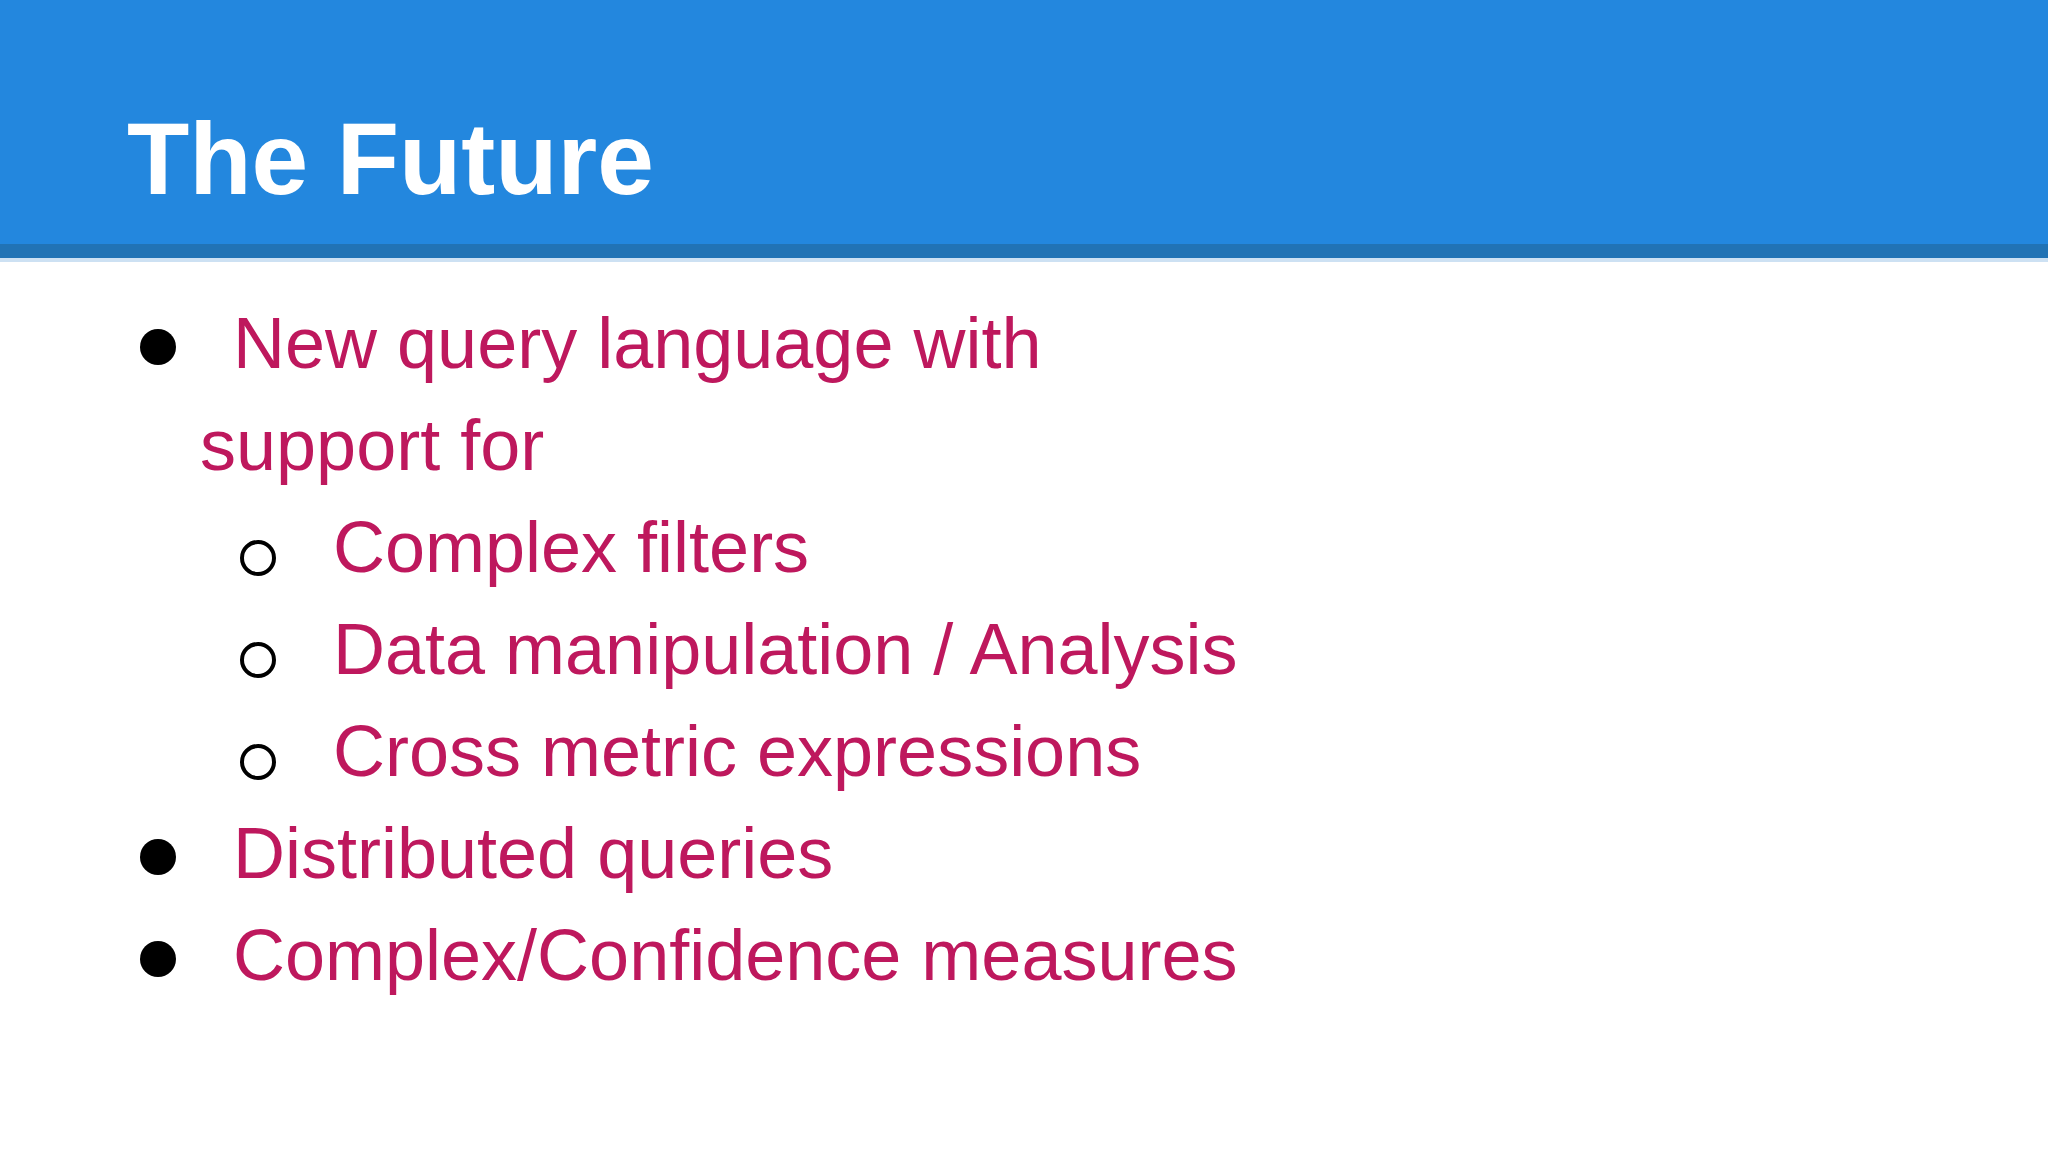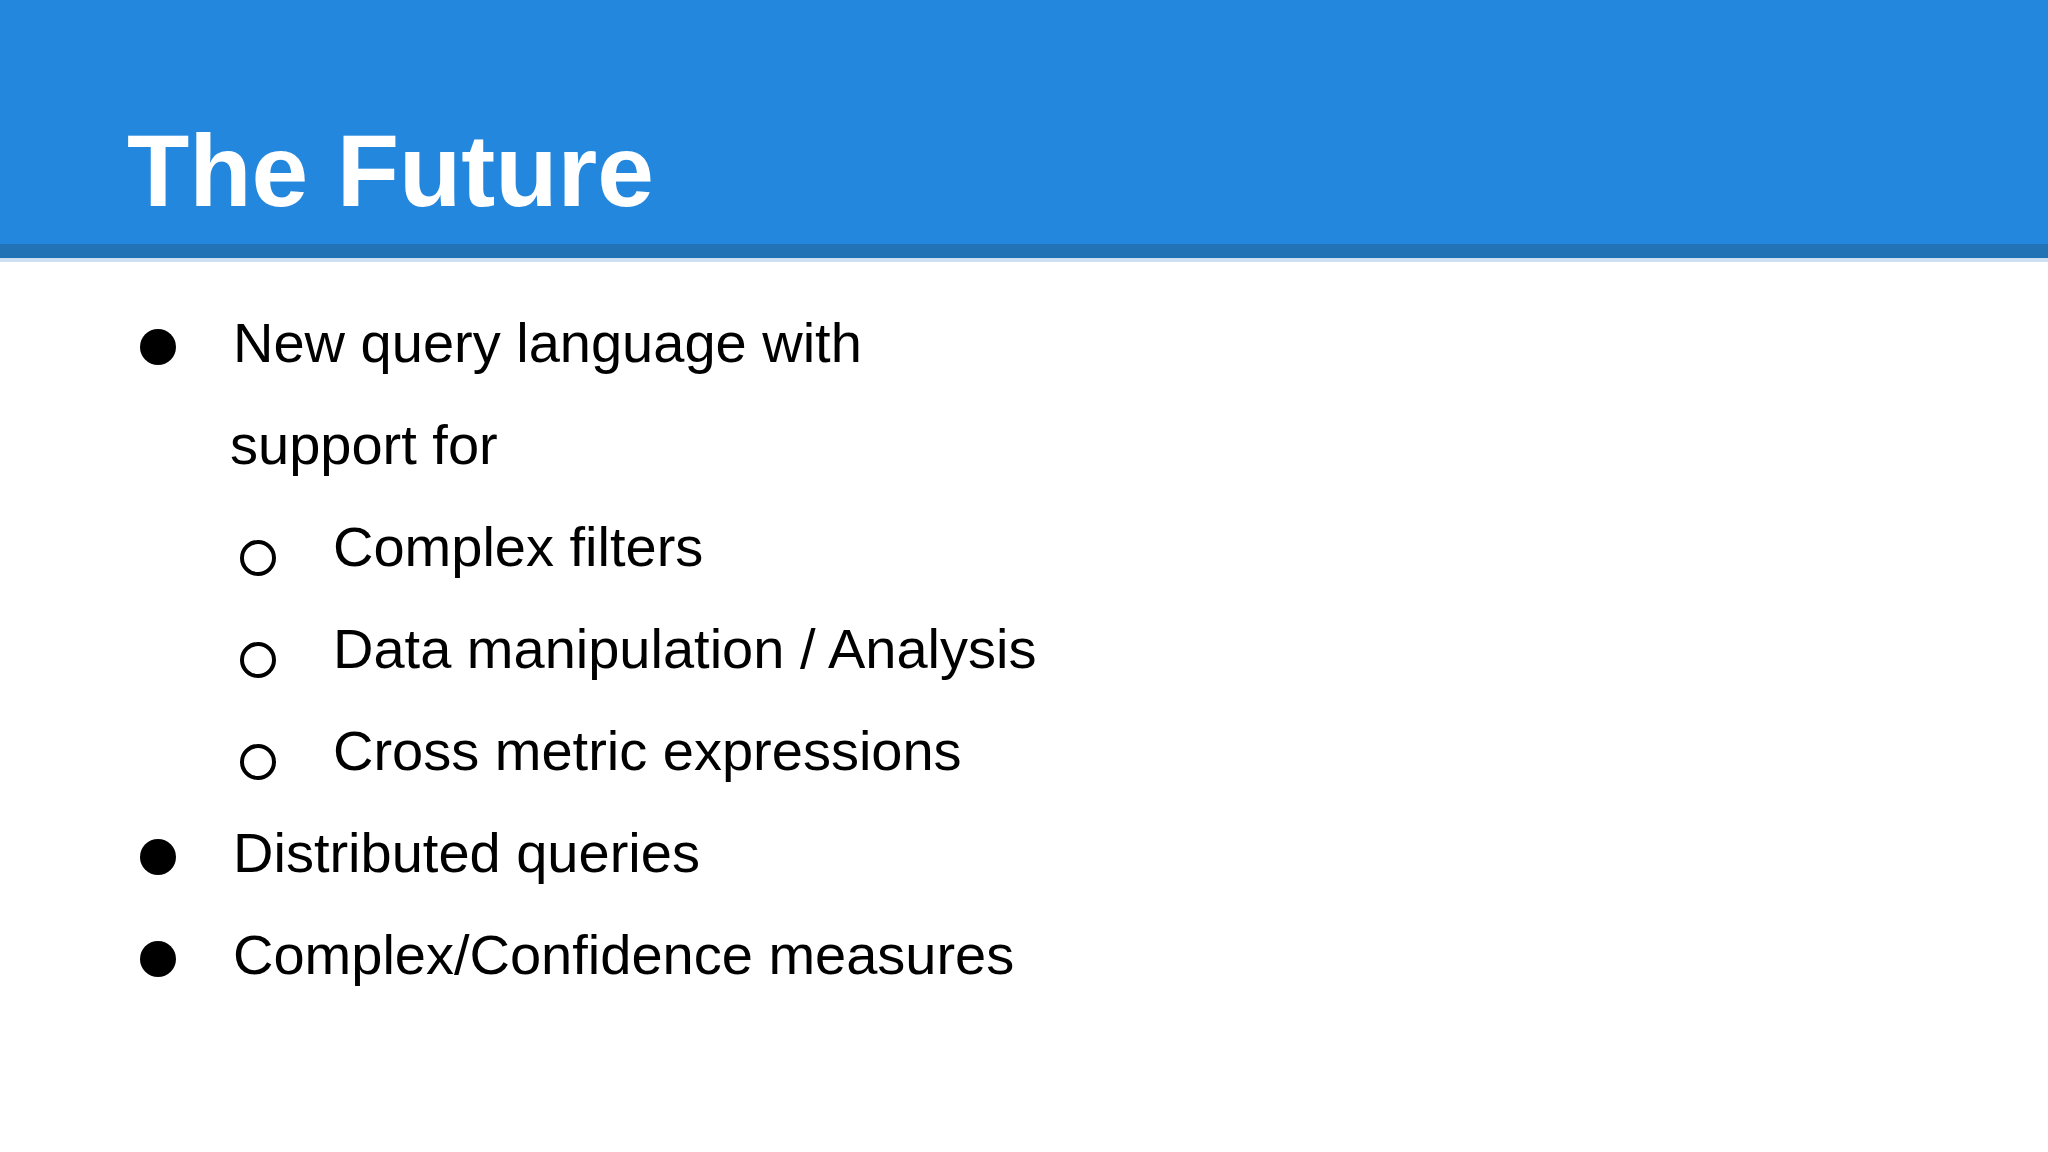--- a/index.html
+++ b/index.html
@@ -33,41 +33,41 @@
   .header-strip-light {
     position: absolute;
     left: 0; top: 258px;
     width: 100%;
     height: 4px;
     background: #CDE1F3;
   }
   .slide-title {
     position: absolute;
     left: 127px;
-    top: 120px;
+    top: 108px;
     font-size: 102px;
     line-height: 102px;
     font-weight: bold;
     color: #FFFFFF;
     white-space: nowrap;
   }
   
   .bullet-list {
     position: absolute;
     left: 140px;
     top: 292px;
     width: 1800px;
   }
   .row {
     display: flex;
     align-items: flex-start;
     height: 102px;
-    font-size: 56px;
+    font-size: 72px;
     line-height: 102px;
-    color: #000000;
+    color: #be185d;
     white-space: nowrap;
   }
   .dot {
     flex: 0 0 auto;
     width: 36px;
     height: 36px;
     margin-top: 37px;
     border-radius: 50%;
     background: #000000;
   }
@@ -79,21 +79,21 @@
     margin-top: 44px;
     margin-left: 100px;
     border: 4px solid #000000;
     border-radius: 50%;
     background: transparent;
   }
   .row .txt {
     margin-left: 57px;
   }
   .row.cont .txt {
-    margin-left: 90px;
+    margin-left: 60px;
     text-align: center;
   }
 </style>
 </head>
 <body>
 
 <div class="slide">
 
   <div class="header">
     <div class="slide-title">The Future</div>

